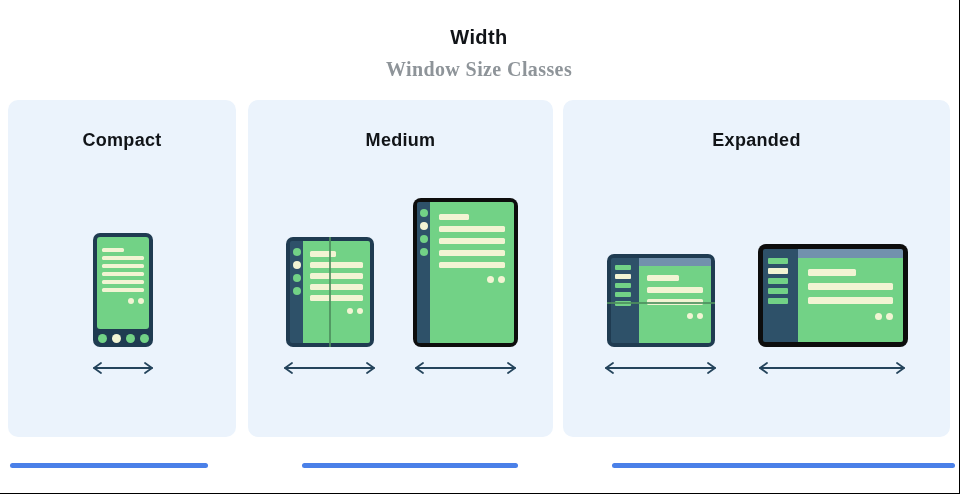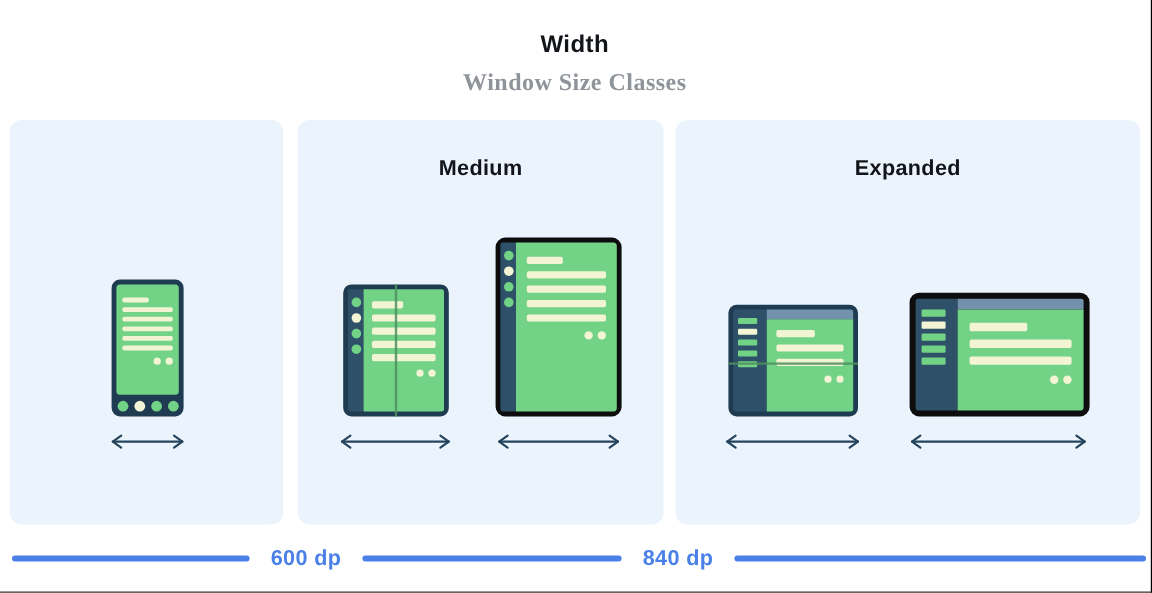--- a/index.html
+++ b/index.html
@@ -97,20 +97,21 @@
 <body>
 
 <div class="stage">
 
   <div class="header">
     <div class="title">Width</div>
     <div class="subtitle">Window Size Classes</div>
   </div>
 
   <div class="panel" style="left:8px;width:228px;">
+    <div class="panel-heading">Compact</div>
 
     <div class="device phone">
       <div class="screen">
         <div class="bar short"></div>
         <div class="bar"></div>
         <div class="bar"></div>
         <div class="bar"></div>
         <div class="bar"></div>
         <div class="bar"></div>
         <div class="screen-dots">
@@ -243,18 +244,16 @@
       <polyline points="85,2 92,7 85,12"></polyline>
     </svg>
     <svg class="arrow" style="left:165px;" width="105" height="14">
       <line x1="3" y1="7" x2="102" y2="7"></line>
       <polyline points="10,2 3,7 10,12"></polyline>
       <polyline points="95,2 102,7 95,12"></polyline>
     </svg>
   </div>
 
   <div class="ruler-seg" style="left:10px;width:198px;"></div>
-  <div class="ruler-label" style="left:208px;">600 dp</div>
   <div class="ruler-seg" style="left:302px;width:216px;"></div>
-  <div class="ruler-label" style="left:518px;">840 dp</div>
   <div class="ruler-seg" style="left:612px;width:343px;"></div>
 
 </div>
 
 </body></html>

